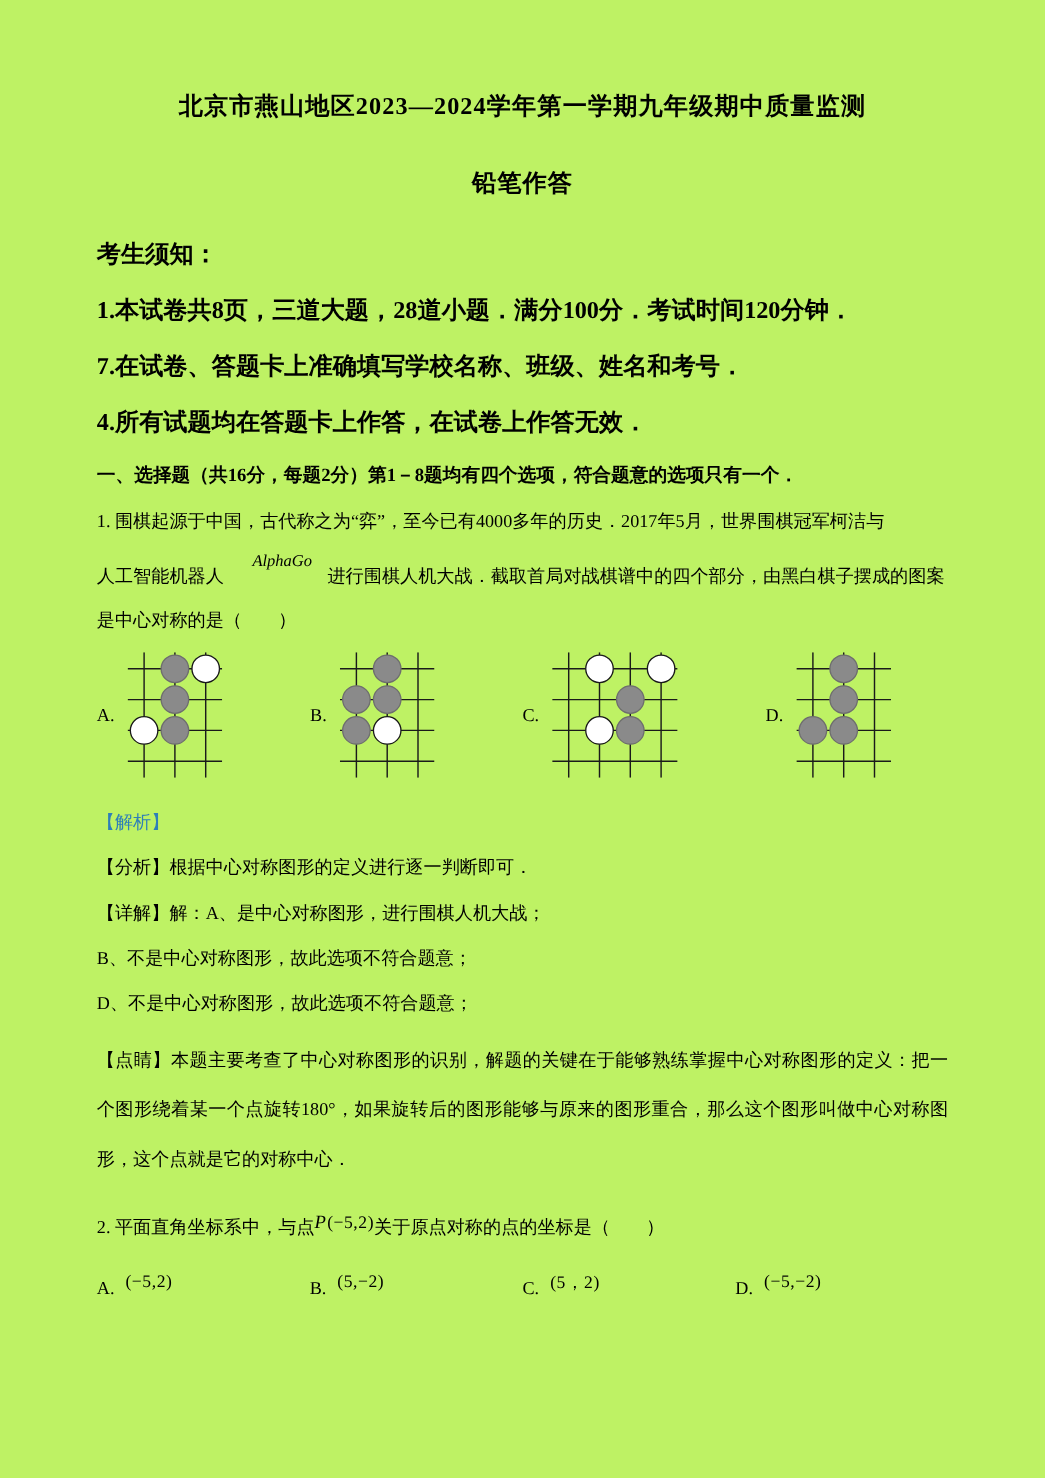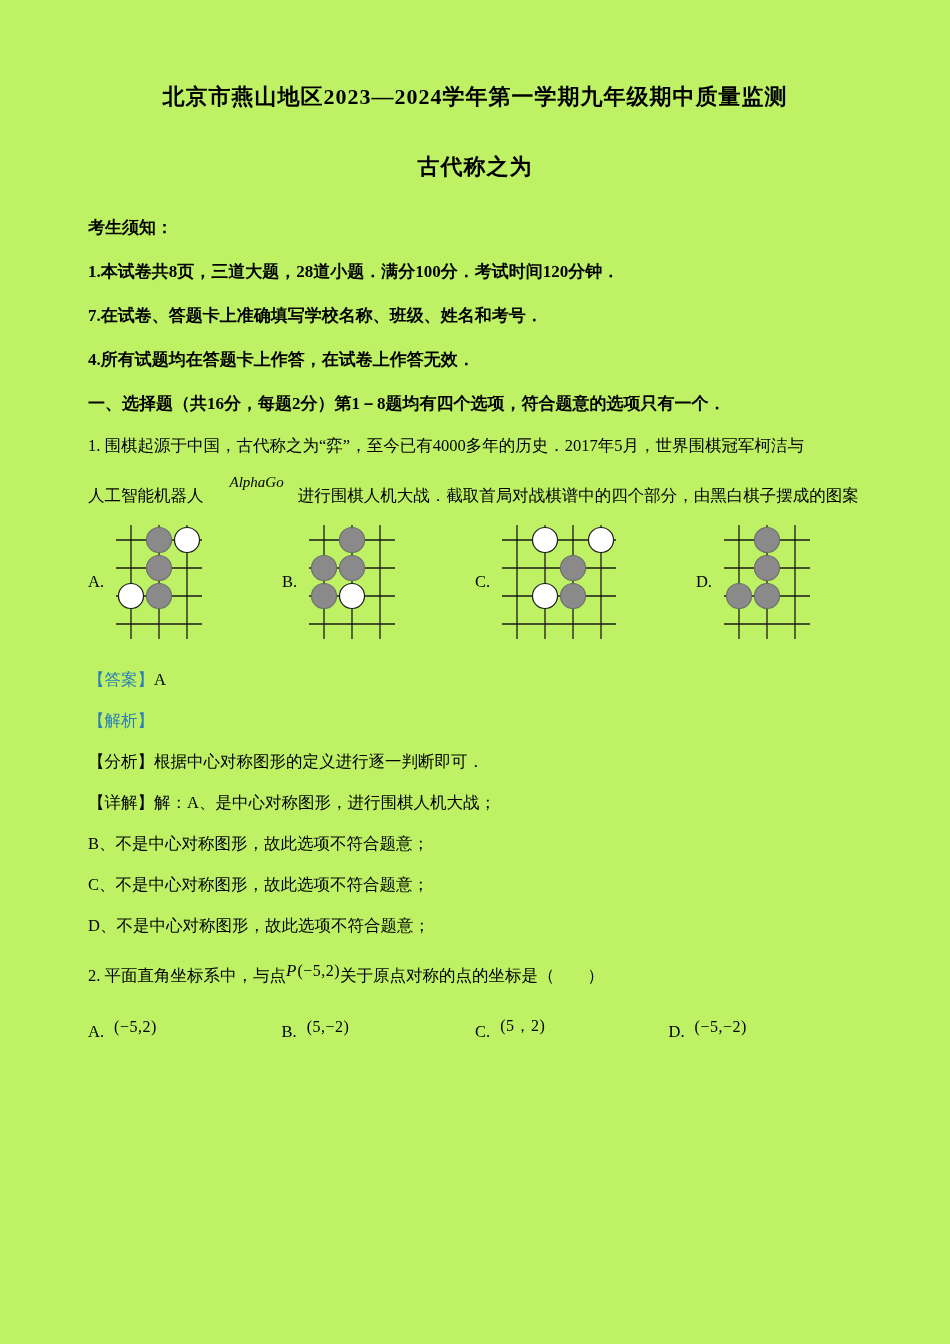--- a/index.html
+++ b/index.html
@@ -3,21 +3,21 @@
 <meta charset="utf-8">
 <style>
   html,body{margin:0;padding:0;background:#ffffff;}
   .page{
     width:950px;height:1344px;box-sizing:border-box;
     padding:64px 88px 30px 88px;background:#bef264;overflow:hidden;
     font-family:"Liberation Serif","DejaVu Serif",serif;color:#000;
   }
   .title{font-size:22px;font-weight:bold;text-align:center;margin:18px 0 0 0;letter-spacing:1px;}
   .subtitle{font-size:22px;font-weight:bold;text-align:center;margin:40px 0 34px 0;letter-spacing:1px;}
-  .notice p{font-size:17px;font-weight:bold;margin:0 0 21px 0;}
+  .notice p{font-size:22px;font-weight:bold;margin:0 0 21px 0;}
   .section-heading{font-size:17px;font-weight:bold;margin:4px 0 20px 0;}
   .qtext{font-size:16.5px;margin:0 0 18px 0;}
   .q1-line2{padding-top:10px;}
   .alphago{display:inline-block;font-style:italic;transform:translateY(-14px);margin:0 14px 0 26px;font-size:15px;}
   .options-row{display:flex;justify-content:space-between;align-items:center;margin:14px 0 30px 0;padding-right:52px;}
   .option{display:flex;align-items:center;gap:12px;}
   .opt-label{font-size:16.5px;}
   .ansline{font-size:16.5px;margin:0 0 19px 0;}
   .blue{color:var(--label-blue,#2e7fb8);}
   .dianjing{font-size:16.5px;line-height:2.72;margin:6px 0 0 0;text-align:justify;}
@@ -28,36 +28,37 @@
   .q2-options{display:flex;margin-top:34px;font-size:16.5px;}
   .q2-option{width:196px;display:flex;align-items:center;gap:10px;}
   .board{display:inline-block;line-height:0;}
 </style>
 </head>
 <body>
 
 <div class="page">
 
   <h1 class="title">北京市燕山地区2023—2024学年第一学期九年级期中质量监测</h1>
-  <h2 class="subtitle">古代称之为</h2>
+  <h2 class="subtitle">铅笔作答</h2>
 
   <div class="notice">
     <p>考生须知：</p>
     <p>1.本试卷共8页，三道大题，28道小题．满分100分．考试时间120分钟．</p>
     <p>7.在试卷、答题卡上准确填写学校名称、班级、姓名和考号．</p>
     <p>4.所有试题均在答题卡上作答，在试卷上作答无效．</p>
   </div>
 
   <p class="section-heading">一、选择题（共16分，每题2分）第1－8题均有四个选项，符合题意的选项只有一个．</p>
 
   <div class="question">
     <p class="qtext">1. 围棋起源于中国，古代称之为“弈”，至今已有4000多年的历史．2017年5月，世界围棋冠军柯洁与</p>
     <p class="qtext q1-line2">
       <span>人工智能机器人</span><span class="alphago">AlphaGo</span><span>进行围棋人机大战．截取首局对战棋谱中的四个部分，由黑白棋子摆成的图案</span>
     </p>
+    <p class="qtext">是中心对称的是（　　）</p>
 
     <div class="options-row">
       <div class="option">
         <span class="opt-label">A.</span>
         <span class="board"><svg width="86" height="114">
               <line x1="15" y1="0" x2="15" y2="114" stroke="#1a1a1a" stroke-width="1.3"></line>
               <line x1="43" y1="0" x2="43" y2="114" stroke="#1a1a1a" stroke-width="1.3"></line>
               <line x1="71" y1="0" x2="71" y2="114" stroke="#1a1a1a" stroke-width="1.3"></line>
               <line x1="0" y1="15" x2="86" y2="15" stroke="#1a1a1a" stroke-width="1.3"></line>
               <line x1="0" y1="43" x2="86" y2="43" stroke="#1a1a1a" stroke-width="1.3"></line>
@@ -116,27 +117,26 @@
               <line x1="0" y1="71" x2="86" y2="71" stroke="#1a1a1a" stroke-width="1.3"></line>
               <line x1="0" y1="99" x2="86" y2="99" stroke="#1a1a1a" stroke-width="1.3"></line>
               <circle cx="43" cy="15" r="12.5" fill="#8a8a8a" stroke="#6e6e6e" stroke-width="1.2"></circle>
               <circle cx="43" cy="43" r="12.5" fill="#8a8a8a" stroke="#6e6e6e" stroke-width="1.2"></circle>
               <circle cx="15" cy="71" r="12.5" fill="#8a8a8a" stroke="#6e6e6e" stroke-width="1.2"></circle>
               <circle cx="43" cy="71" r="12.5" fill="#8a8a8a" stroke="#6e6e6e" stroke-width="1.2"></circle>
             </svg></span>
       </div>
     </div>
 
-    <p class="ansline"><span class="blue">【答案】</span><span>A</span></p>
     <p class="ansline"><span class="blue">【解析】</span></p>
     <p class="ansline"><span>【分析】</span><span>根据中心对称图形的定义进行逐一判断即可．</span></p>
     <p class="ansline"><span>【详解】</span><span>解：A、是中心对称图形，进行围棋人机大战；</span></p>
     <p class="ansline">B、不是中心对称图形，故此选项不符合题意；</p>
-    <p class="ansline">C、不是中心对称图形，故此选项不符合题意；</p>
     <p class="ansline">D、不是中心对称图形，故此选项不符合题意；</p>
+    <p class="dianjing"><span>【点睛】</span><span>本题主要考查了中心对称图形的识别，解题的关键在于能够熟练掌握中心对称图形的定义：把一个图形绕着某一个点旋转180°，如果旋转后的图形能够与原来的图形重合，那么这个图形叫做中心对称图形，这个点就是它的对称中心．</span></p>
   </div>
 
   <div class="question q2-block">
     <p class="qtext">
       <span>2. 平面直角坐标系中，与点</span><span class="math"><i>P</i><span class="coords">(−5,2)</span></span><span>关于原点对称的点的坐标是（　　）</span>
     </p>
     <div class="q2-options">
       <div class="q2-option">
           <span class="opt-label">A.</span>
           <span class="math coords">(−5,2)</span>

